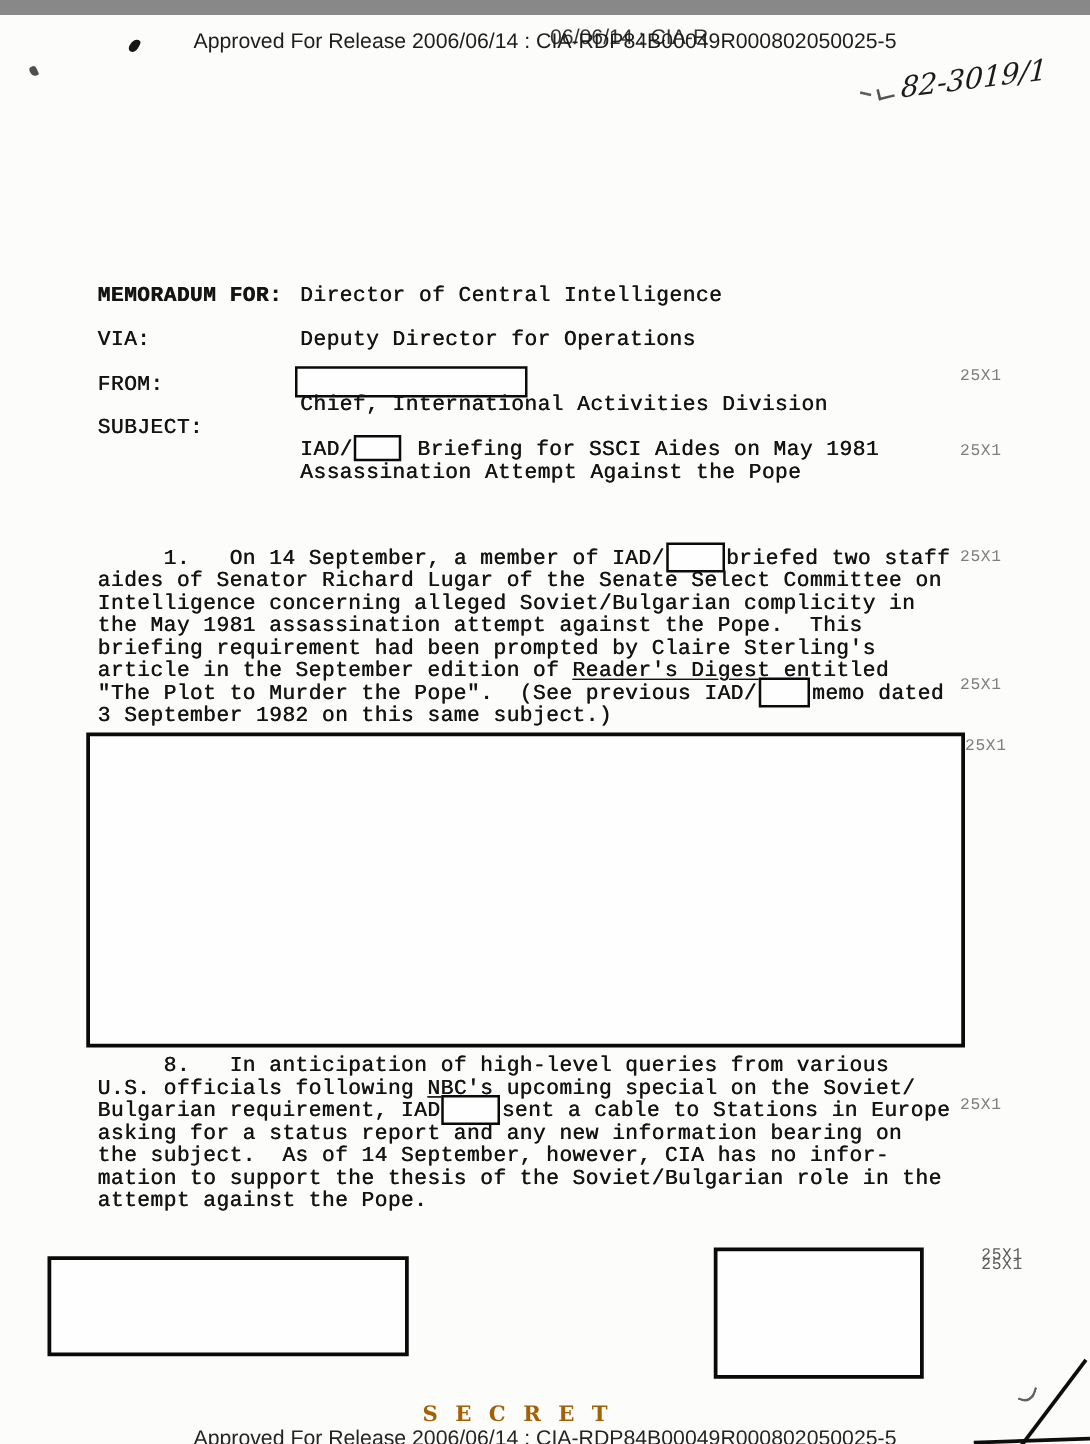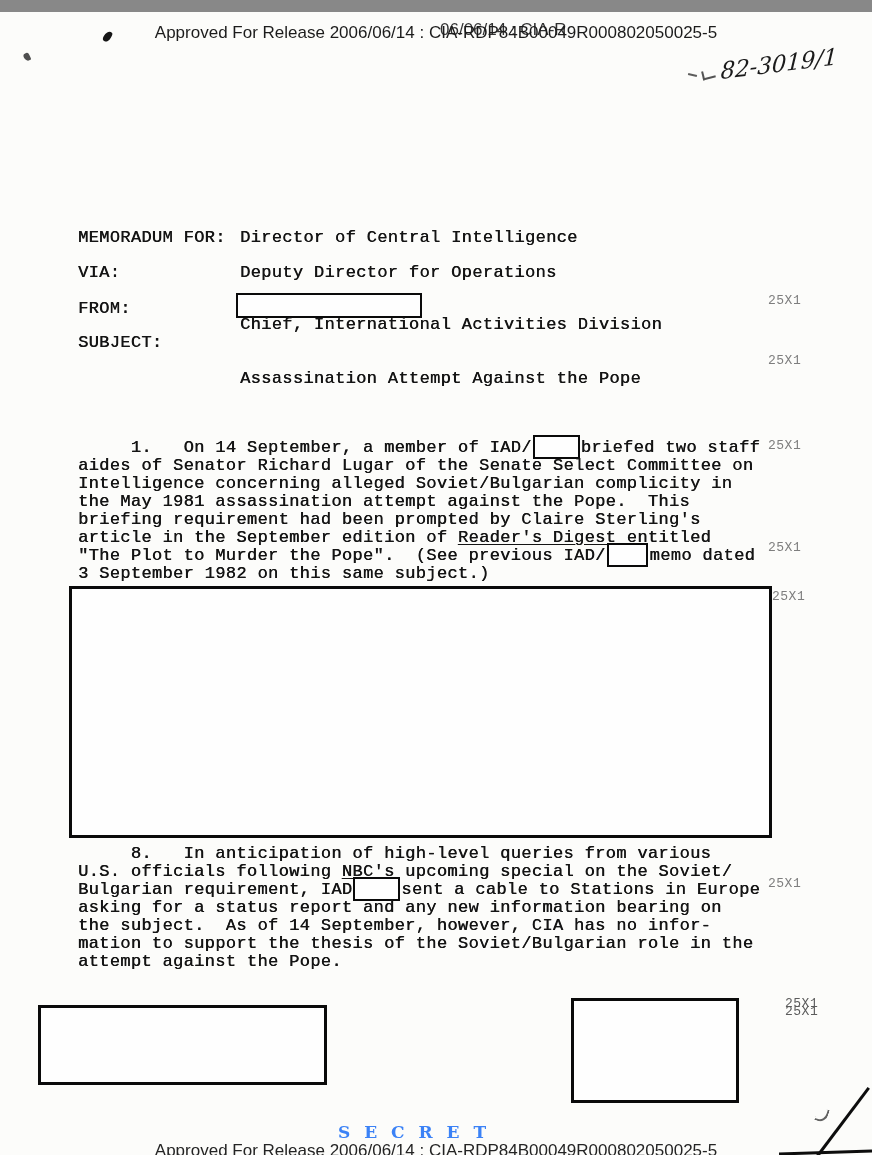--- a/index.html
+++ b/index.html
@@ -29,21 +29,21 @@
     border:2px solid #0a0a0a;box-sizing:border-box;
   }
   .ir-1{width:47px;height:24px;margin:-6px 1px -4px 1px;}
   .ir-2{width:41px;height:24px;margin:-6px 2px -4px 1px;}
   .ir-3{width:47px;height:24px;margin:-6px 1px -4px 1px;}
   .ir-subj{width:38px;height:21px;margin:-5px 2px -3px 1px;}
   .u{text-decoration:underline;text-underline-offset:2px;}
   .secret{
     font-family:"DejaVu Serif","Liberation Serif",serif;
     font-weight:bold;font-size:17px;letter-spacing:4px;
-    color:#3b82f6;white-space:pre;
+    color:#a16207;white-space:pre;
   }
   .handnote{
     font-family:"DejaVu Serif",serif;font-style:italic;
     font-size:23px;color:#1b1b1b;
     transform:rotate(-7deg) skewX(-10deg);transform-origin:left bottom;
     white-space:pre;
   }
   .ink{background:#161616;}
   .line{background:#0d0d0d;}
 </style>
@@ -57,31 +57,32 @@
 
   <div class="abs ink" style="left:104px;top:19px;width:7px;height:11px;border-radius:70% 30% 60% 40%;transform:rotate(28deg);"></div>
   <div class="abs ink" style="left:24px;top:41px;width:6px;height:8px;border-radius:50% 50% 20% 80%;transform:rotate(-24deg);opacity:.75;"></div>
 
   <div class="abs" style="left:694px;top:46px;">
     <div class="abs" style="left:-6px;top:16px;width:9px;height:2px;background:#333;transform:rotate(12deg);opacity:.8;"></div>
     <div class="abs" style="left:8px;top:12px;width:11px;height:7px;border-bottom:2px solid #2a2a2a;border-left:2px solid #2a2a2a;transform:rotate(-14deg);opacity:.8;"></div>
     <div class="handnote" style="margin-left:26px;">82-3019/1</div>
   </div>
 
-  <div class="abs mono" style="left:78px;top:217px;">MEMORADUM FOR:</div>
+  <div class="abs mono" style="left:78px;top:217px;font-weight:bold;">MEMORADUM FOR:</div>
   <div class="abs mono" style="left:240px;top:217px;">Director of Central Intelligence</div>
 
   <div class="abs mono" style="left:78px;top:252px;">VIA:</div>
   <div class="abs mono" style="left:240px;top:252px;">Deputy Director for Operations</div>
 
   <div class="abs mono" style="left:78px;top:288px;">FROM:</div>
   <div class="abs rbox-thin" style="left:236px;top:281px;width:186px;height:25px;"></div>
   <div class="abs mono" style="left:240px;top:304px;">Chief, International Activities Division</div>
 
   <div class="abs mono" style="left:78px;top:322px;">SUBJECT:</div>
+  <div class="abs mono" style="left:240px;top:340px;width:560px;"><span>IAD/</span><span class="inline-redact ir-subj"></span><span> Briefing for SSCI Aides on May 1981</span></div>
   <div class="abs mono" style="left:240px;top:358px;">Assassination Attempt Against the Pope</div>
 
   <div class="abs marg" style="left:768px;top:282px;">25X1</div>
   <div class="abs marg" style="left:768px;top:342px;">25X1</div>
   <div class="abs marg" style="left:768px;top:427px;">25X1</div>
   <div class="abs marg" style="left:768px;top:529px;">25X1</div>
   <div class="abs marg" style="left:772px;top:578px;">25X1</div>
   <div class="abs marg" style="left:768px;top:865px;">25X1</div>
   <div class="abs marg" style="left:785px;top:985px;color:#5c5c5c;">25X1</div>
   <div class="abs marg" style="left:785px;top:993px;color:#5c5c5c;">25X1</div>

